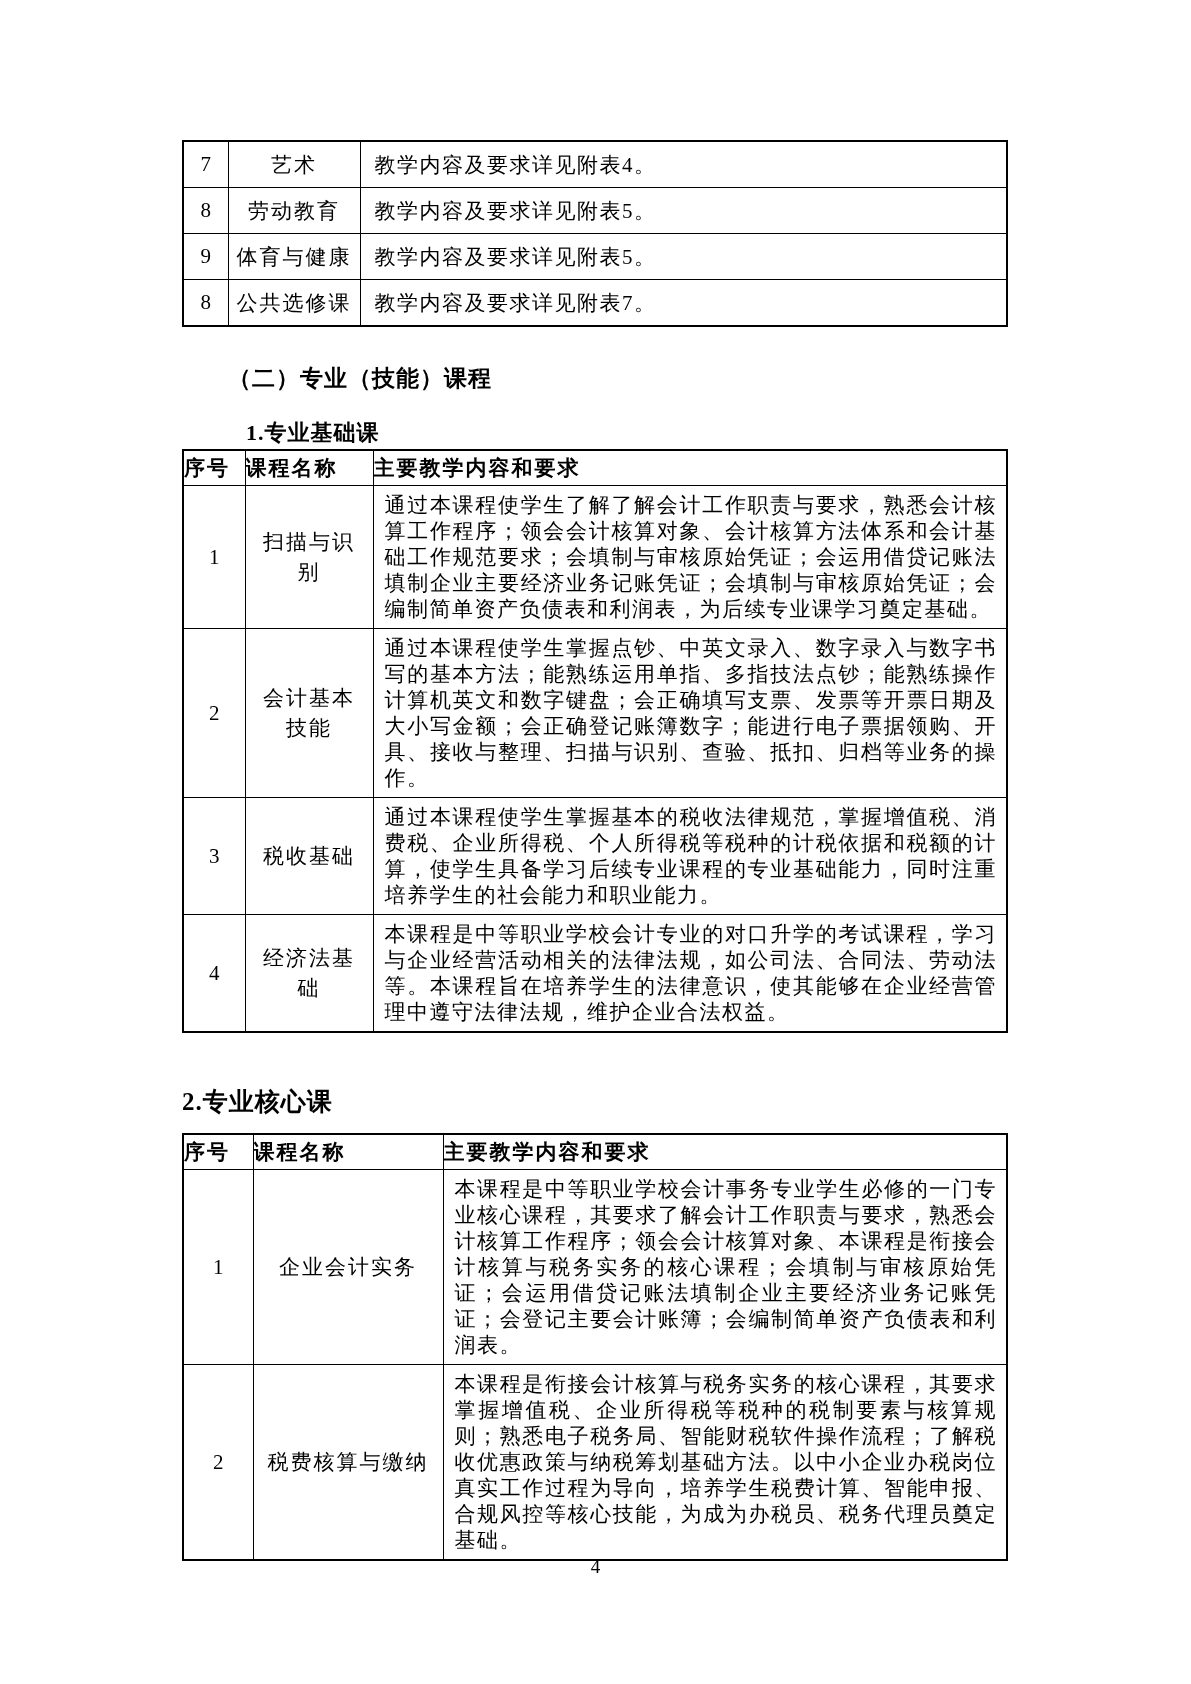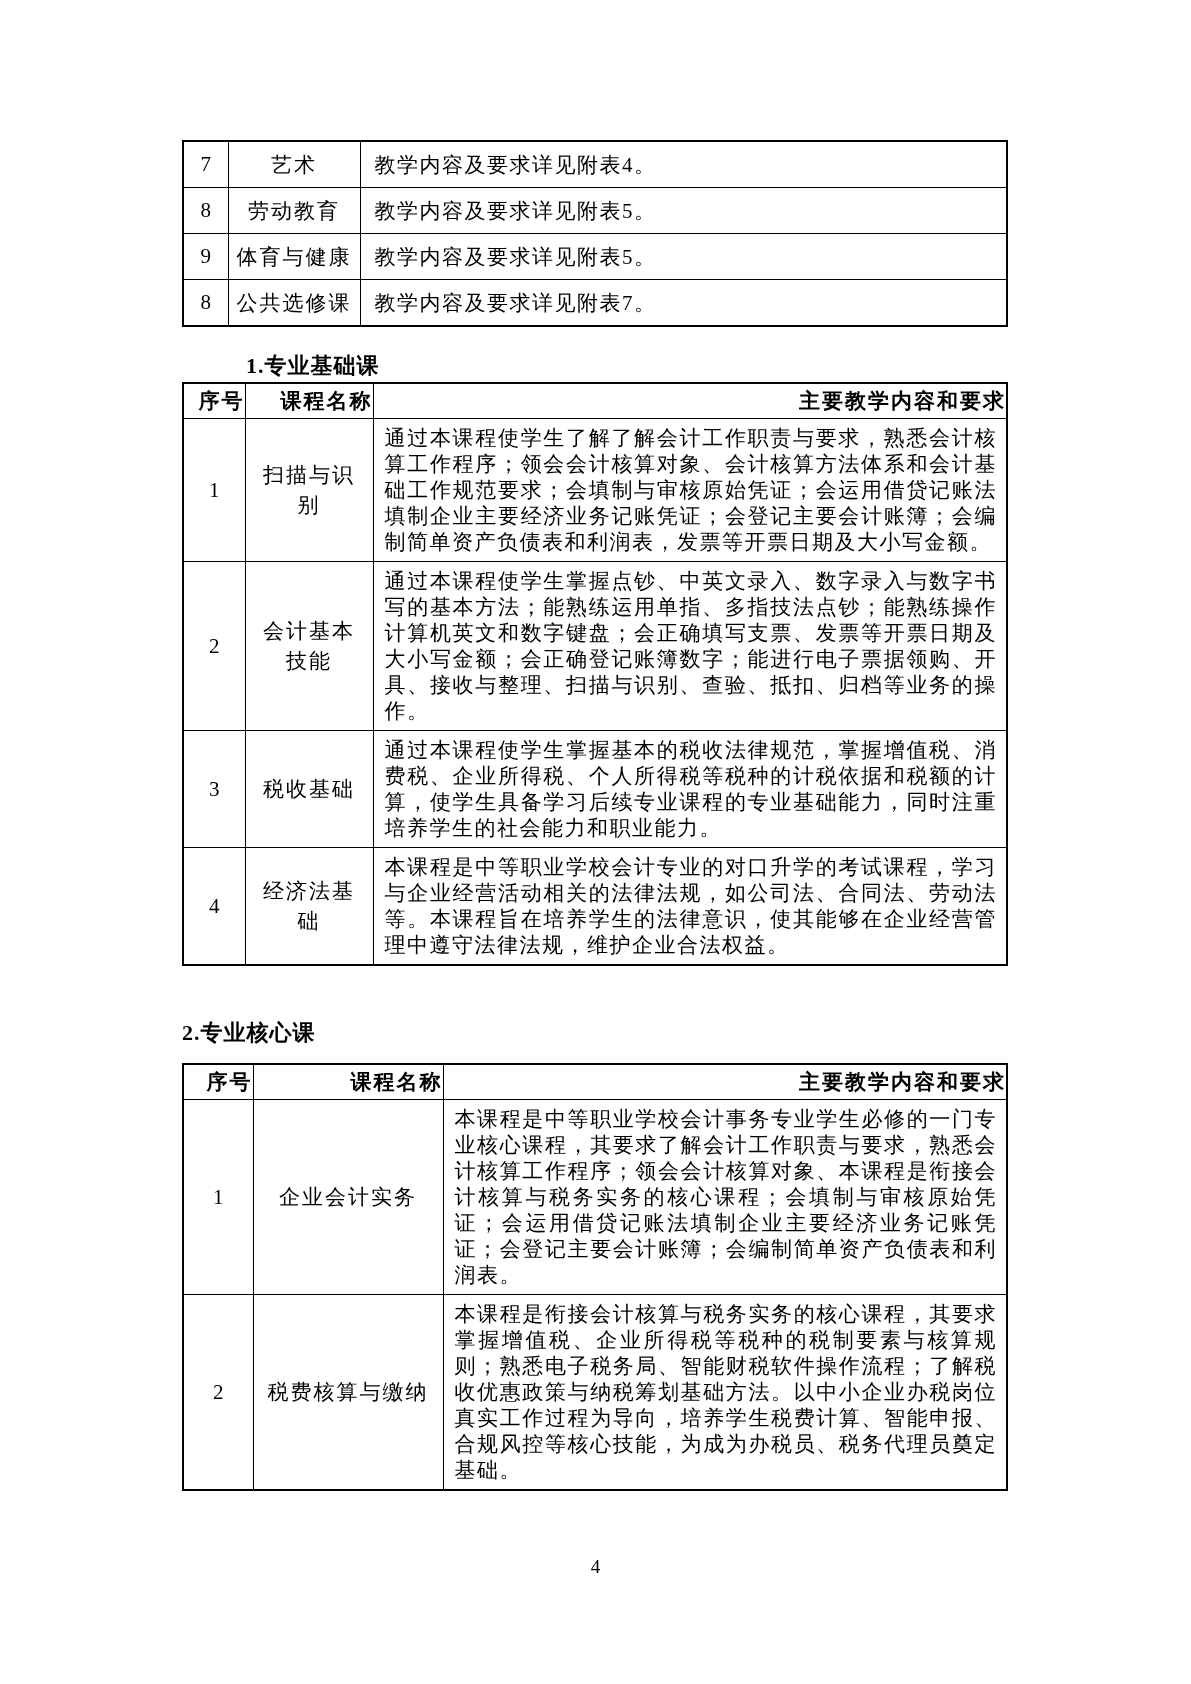--- a/index.html
+++ b/index.html
@@ -26,21 +26,21 @@
   }
   table.doc-table td, table.doc-table th{
     border:1px solid #000;
     font-size:21px;
     word-break:break-all;
   }
   th.col-h{
     font-weight:bold;
     letter-spacing:2px;
     padding:3px 0;
-    text-align:right;
+    text-align:left;
     height:26px;
   }
   td.c-no{
     text-align:center;
     vertical-align:middle;
     letter-spacing:0;
   }
   td.c-name{
     text-align:center;
     vertical-align:middle;
@@ -78,21 +78,21 @@
     margin:36px 0 0 46px;
     letter-spacing:1px;
   }
   .sub-title-1{
     font-size:22px;
     font-weight:bold;
     margin:24px 0 1px 64px;
     letter-spacing:1px;
   }
   .sub-title-2{
-    font-size:22px;
+    font-size:25px;
     font-weight:bold;
     margin:52px 0 15px 0;
     letter-spacing:1px;
   }
   .page-num{
     position:absolute;
     top:1556px;
     left:0;
     width:100%;
     text-align:center;
@@ -128,41 +128,42 @@
             <td class="c-desc">教学内容及要求详见附表5。</td>
           </tr>
           <tr>
             <td class="c-no">8</td>
             <td class="c-name">公共选修课</td>
             <td class="c-desc">教学内容及要求详见附表7。</td>
           </tr>
         </tbody>
     </table>
 
+    <div class="sec-title">（二）专业（技能）课程</div>
 
     <div class="sub-title-1">1.专业基础课</div>
 
     <table class="doc-table t-basic">
       <colgroup>
           <col class="w-no">
           <col class="w-name">
           <col>
         </colgroup>
       <thead>
         <tr>
           <th class="col-h">序号</th>
           <th class="col-h">课程名称</th>
           <th class="col-h">主要教学内容和要求</th>
         </tr>
       </thead>
       <tbody id="basic-table-body">
           <tr>
             <td class="c-no">1</td>
             <td class="c-name">扫描与识别</td>
-            <td class="c-desc">通过本课程使学生了解了解会计工作职责与要求，熟悉会计核算工作程序；领会会计核算对象、会计核算方法体系和会计基础工作规范要求；会填制与审核原始凭证；会运用借贷记账法填制企业主要经济业务记账凭证；会登记主要会计账簿；会编制简单资产负债表和利润表，发票等开票日期及大小写金额。</td>
+            <td class="c-desc">通过本课程使学生了解了解会计工作职责与要求，熟悉会计核算工作程序；领会会计核算对象、会计核算方法体系和会计基础工作规范要求；会填制与审核原始凭证；会运用借贷记账法填制企业主要经济业务记账凭证；会填制与审核原始凭证；会编制简单资产负债表和利润表，为后续专业课学习奠定基础。</td>
           </tr>
           <tr>
             <td class="c-no">2</td>
             <td class="c-name">会计基本技能</td>
             <td class="c-desc">通过本课程使学生掌握点钞、中英文录入、数字录入与数字书写的基本方法；能熟练运用单指、多指技法点钞；能熟练操作计算机英文和数字键盘；会正确填写支票、发票等开票日期及大小写金额；会正确登记账簿数字；能进行电子票据领购、开具、接收与整理、扫描与识别、查验、抵扣、归档等业务的操作。</td>
           </tr>
           <tr>
             <td class="c-no">3</td>
             <td class="c-name">税收基础</td>
             <td class="c-desc">通过本课程使学生掌握基本的税收法律规范，掌握增值税、消费税、企业所得税、个人所得税等税种的计税依据和税额的计算，使学生具备学习后续专业课程的专业基础能力，同时注重培养学生的社会能力和职业能力。</td>

